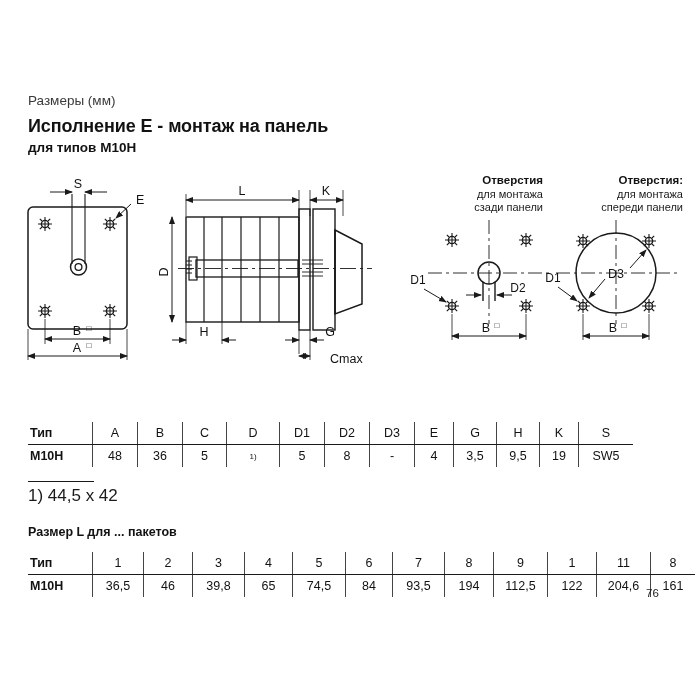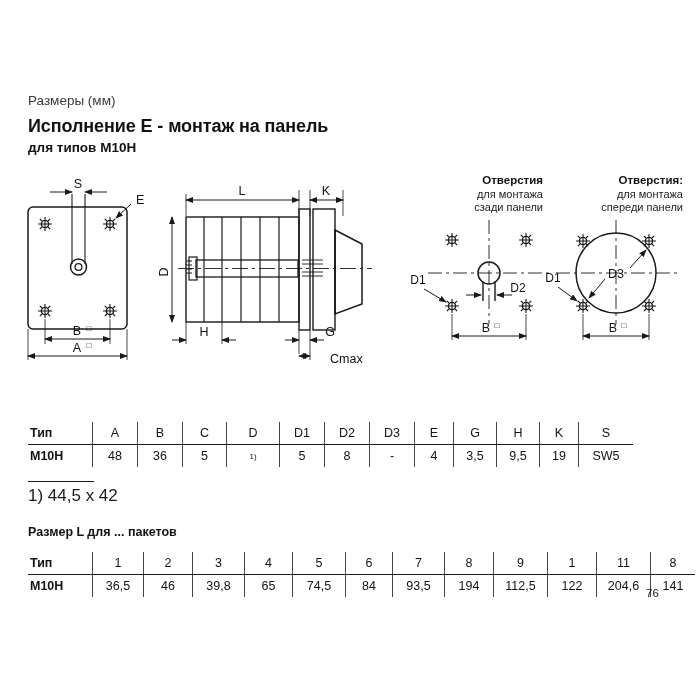--- a/index.html
+++ b/index.html
@@ -427,21 +427,21 @@
           <td>46</td>
           <td>39,8</td>
           <td>65</td>
           <td>74,5</td>
           <td>84</td>
           <td>93,5</td>
           <td>194</td>
           <td>112,5</td>
           <td>122</td>
           <td>204,6</td>
-          <td>141</td>
+          <td>161</td>
         </tr>
       </tbody>
     </table>
   </div>
 
   <div class="pagenum">76</div>
 
 </div>
 
 </body></html>

